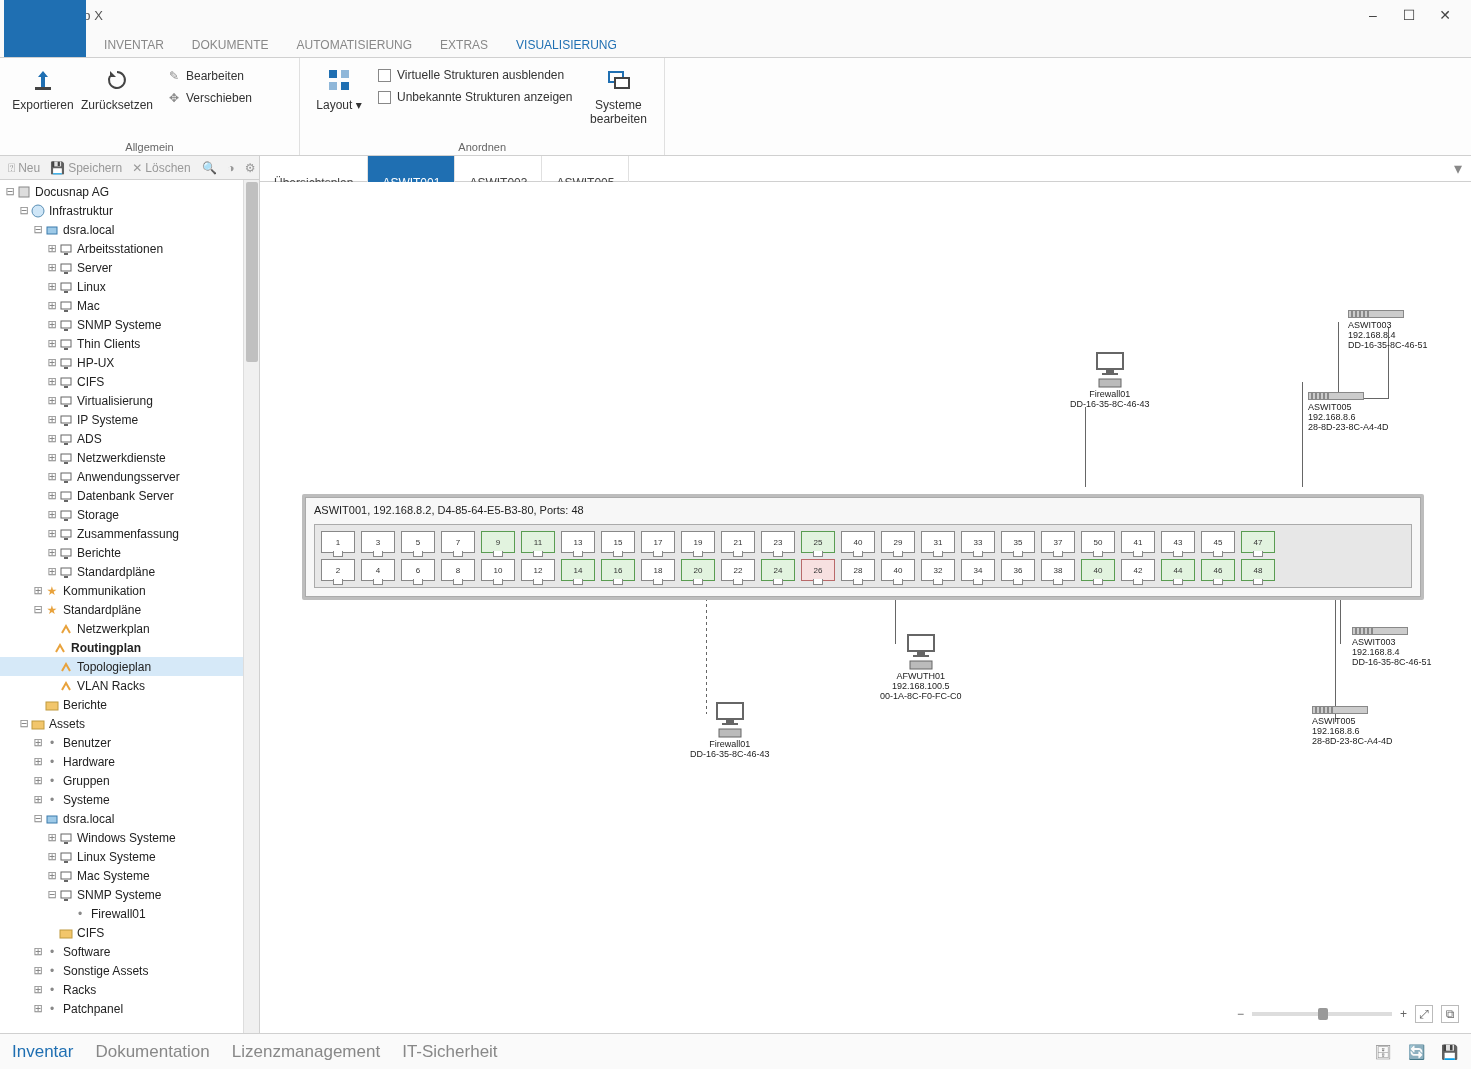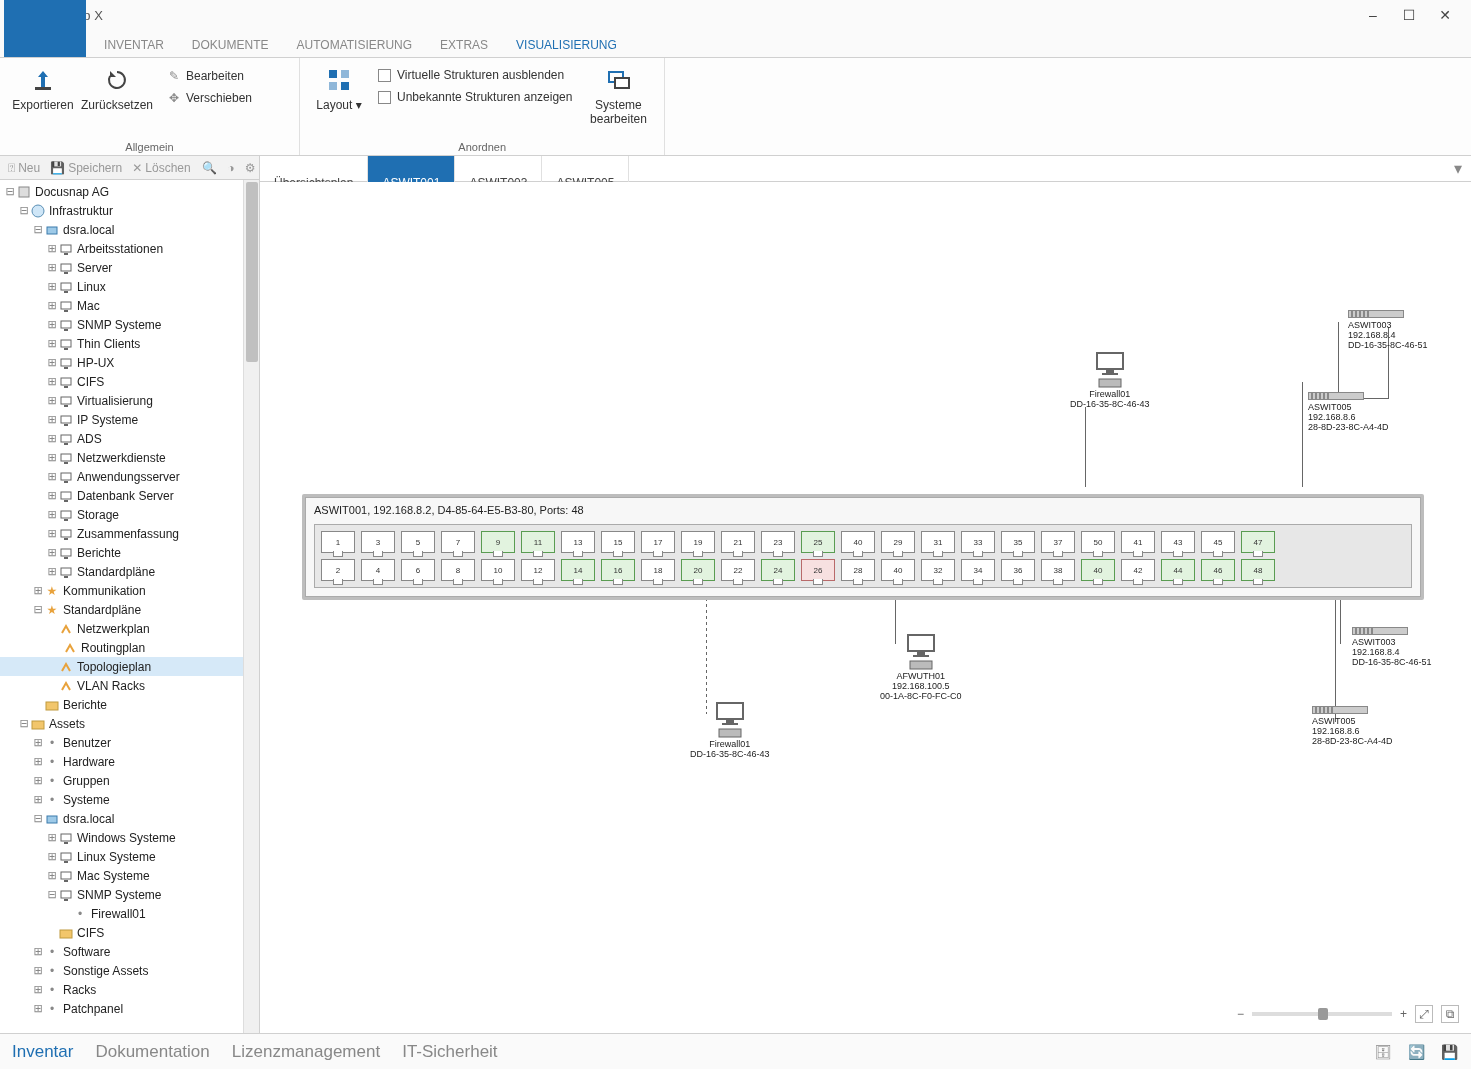--- a/index.html
+++ b/index.html
@@ -439,21 +439,21 @@
           </div>
           <div class="node" style="padding-left: 46px;">
             <span class="tw"></span>
             <span class="ic">
               <svg width="14" height="14">
                 <path d="M3 11 L7 4 L11 11" fill="none" stroke="#e8a23c" stroke-width="2"></path>
               </svg>
             </span>
             <span>Netzwerkplan</span>
           </div>
-          <div class="node" style="padding-left: 50px;">
+          <div class="node" style="padding-left: 40px; font-weight: bold;">
             <span class="tw"></span>
             <span class="ic">
               <svg width="14" height="14">
                 <path d="M3 11 L7 4 L11 11" fill="none" stroke="#e8a23c" stroke-width="2"></path>
               </svg>
             </span>
             <span>Routingplan</span>
           </div>
           <div class="node sel" style="padding-left: 46px;">
             <span class="tw"></span>

